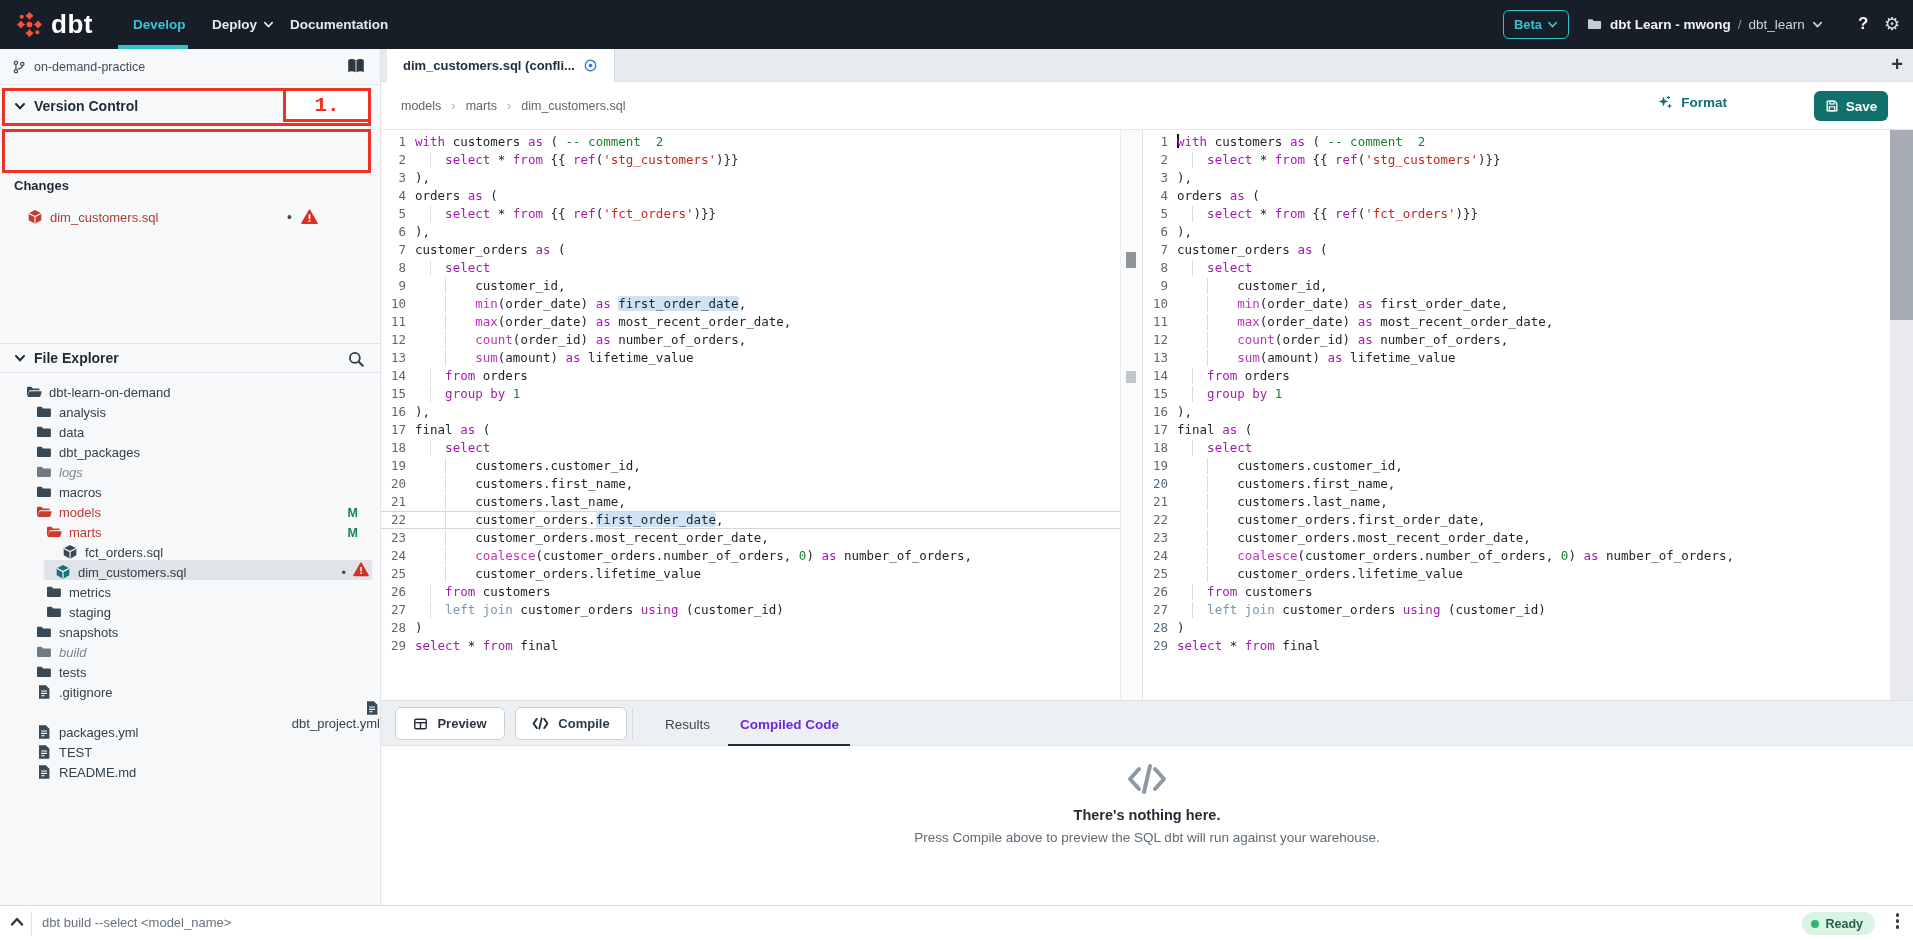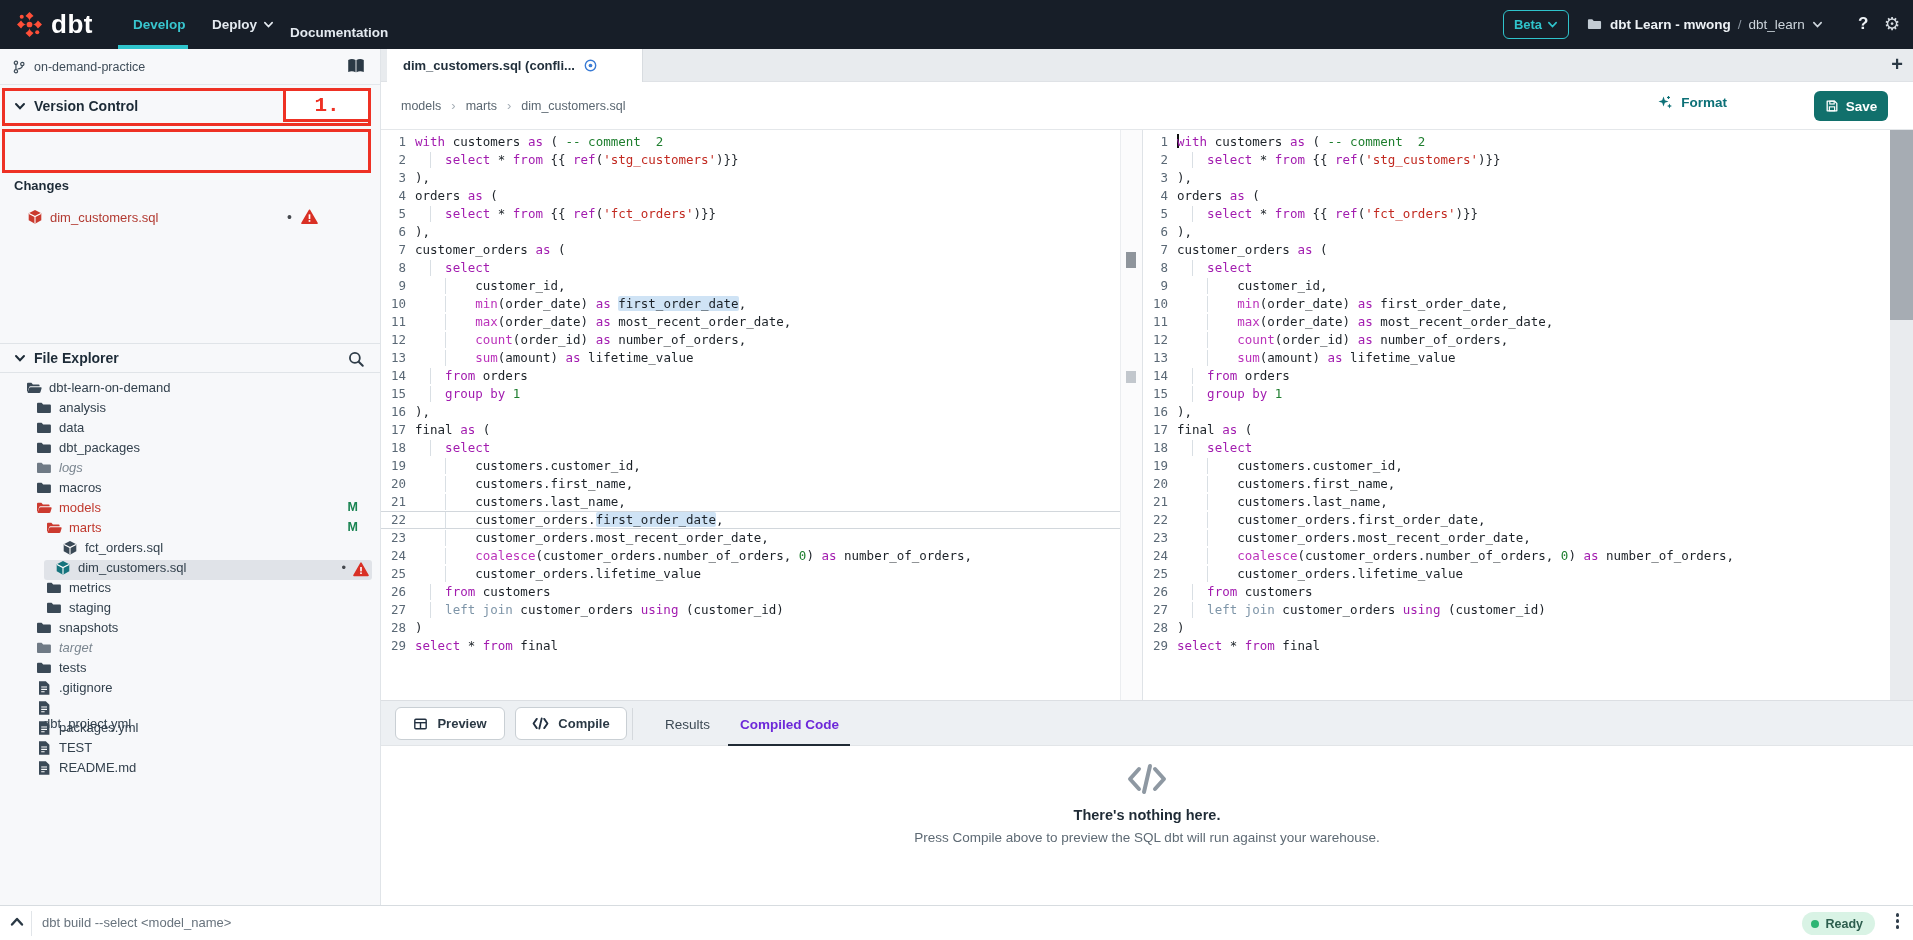--- a/index.html
+++ b/index.html
@@ -49,36 +49,36 @@
   .change-row .cube { margin-left:27px; }
   .change-row .fname { margin-left:7px; color:#b23a31; font-size:13px; }
   .change-row .dot { position:absolute; right:88px; color:#45494e; font-size:14px; }
   .change-row .warn { position:absolute; right:62px; top:3px; }
 
   .fe-header { position:absolute; left:0; top:294px; width:100%; height:30px; border-top:1px solid #e0e4e8;
     border-bottom:1px solid #e0e4e8; display:flex; align-items:center; padding-left:14px; gap:8px;
     color:#1d2b37; font-size:14px; font-weight:bold; background:#f7f8fa; }
   .fe-search { position:absolute; right:15px; top:6px; }
   .tree { position:absolute; left:0; top:331px; width:100%; }
-  .trow { position:relative; height:20px; display:flex; align-items:flex-start; font-size:13px; color:#33414d; }
+  .trow { position:relative; height:20px; display:flex; align-items:flex-end; font-size:13px; color:#33414d; }
   .trow .ticon { position:relative; z-index:1; width:16px; height:16px; flex:0 0 16px; }
   .trow .tlabel { position:relative; z-index:1; margin-left:7px; white-space:nowrap; }
   .trow.red .tlabel { color:#c0392e; }
   .trow.muted .tlabel { color:#7b8690; font-style:italic; }
   .trow .badge { position:absolute; right:22px; color:#1a8452; font-weight:bold; font-size:12.5px; z-index:1; }
   .trow .tdot { position:absolute; right:34px; color:#45494e; z-index:1; font-size:13px; }
   .trow .twarn { position:absolute; right:11px; top:2px; z-index:1; }
   .trow.sel::before { content:''; position:absolute; left:44px; right:8px; top:0; bottom:0;
     background:#e0e3e8; border-radius:3px; }
 
   
   .main { position:absolute; left:381px; top:49px; width:1532px; height:856px; background:#fff; }
   .tabbar { position:absolute; left:0; top:0; width:100%; height:33px; background:#e8ebee;
     border-bottom:1px solid #dfe2e6; }
-  .tab { position:absolute; left:6px; top:0; width:256px; height:33px; background:#fff;
+  .tab { position:absolute; left:6px; top:0; width:228px; height:33px; background:#fff;
     border-right:1px solid #d8dce0; display:flex; align-items:center; padding-left:16px; gap:9px;
     color:#22303c; font-size:13px; font-weight:bold; }
   .tab-plus { position:absolute; right:10px; top:4px; font-size:20px; color:#2b3945; font-weight:bold; }
   .toolbar { position:absolute; left:0; top:33px; width:100%; height:48px; background:#fff;
     border-bottom:1px solid #e4e7ea; }
   .crumbs { position:absolute; left:20px; top:16px; display:flex; align-items:center; gap:10px;
     color:#5b6771; font-size:12.5px; }
   .crumbs .csep { color:#a4adb5; font-size:13px; }
   .format-btn { position:absolute; right:186px; top:13px; display:flex; align-items:flex-start; gap:8px;
     color:#0c7077; font-size:13.5px; font-weight:bold; }
@@ -157,21 +157,21 @@
   <div class="nav-item active" style="left:133px;">
     <span>Develop</span>
   </div>
   <div class="nav-underline"></div>
   <div class="nav-item" style="left:212px;">
     <span>Deploy</span>
     <svg width="11" height="11" viewBox="0 0 12 12">
         <polyline points="2,4 6,8.2 10,4" fill="none" stroke="#e4eaf0" stroke-width="1.8" stroke-linecap="round"></polyline>
       </svg>
   </div>
-  <div class="nav-item" style="left:290px;margin-top:8px;">
+  <div class="nav-item" style="left:290px;">
     <span>Documentation</span>
   </div>
   <div class="beta-btn">
     <span>Beta</span>
     <svg width="11" height="11" viewBox="0 0 12 12">
         <polyline points="2,4 6,8.2 10,4" fill="none" stroke="#2fc4cc" stroke-width="1.8" stroke-linecap="round"></polyline>
       </svg>
   </div>
   <div class="proj" style="left:1586px;">
     <svg width="17" height="15" viewBox="0 0 16 16">
@@ -328,21 +328,21 @@
       <div class="trow" style="padding-left: 36px;">
         <svg class="ticon" viewBox="0 0 16 16">
           <path d="M1 3.8Q1 2.8 2 2.8H5.6L7.2 4.5H13.9Q14.9 4.5 14.9 5.5V12Q14.9 13 13.9 13H2Q1 13 1 12Z" fill="#3a4956"></path>
         </svg>
         <span class="tlabel">snapshots</span>
       </div>
       <div class="trow muted" style="padding-left: 36px;">
         <svg class="ticon" viewBox="0 0 16 16">
           <path d="M1 3.8Q1 2.8 2 2.8H5.6L7.2 4.5H13.9Q14.9 4.5 14.9 5.5V12Q14.9 13 13.9 13H2Q1 13 1 12Z" fill="#6f7a85"></path>
         </svg>
-        <span class="tlabel">target</span>
+        <span class="tlabel">build</span>
       </div>
       <div class="trow" style="padding-left: 36px;">
         <svg class="ticon" viewBox="0 0 16 16">
           <path d="M1 3.8Q1 2.8 2 2.8H5.6L7.2 4.5H13.9Q14.9 4.5 14.9 5.5V12Q14.9 13 13.9 13H2Q1 13 1 12Z" fill="#3a4956"></path>
         </svg>
         <span class="tlabel">tests</span>
       </div>
       <div class="trow" style="padding-left: 36px;">
         <svg class="ticon" viewBox="0 0 16 16">
           <path d="M3 1.2 H9.8 L13.4 4.8 V14.8 H3 Z" fill="#3a4956"></path>

